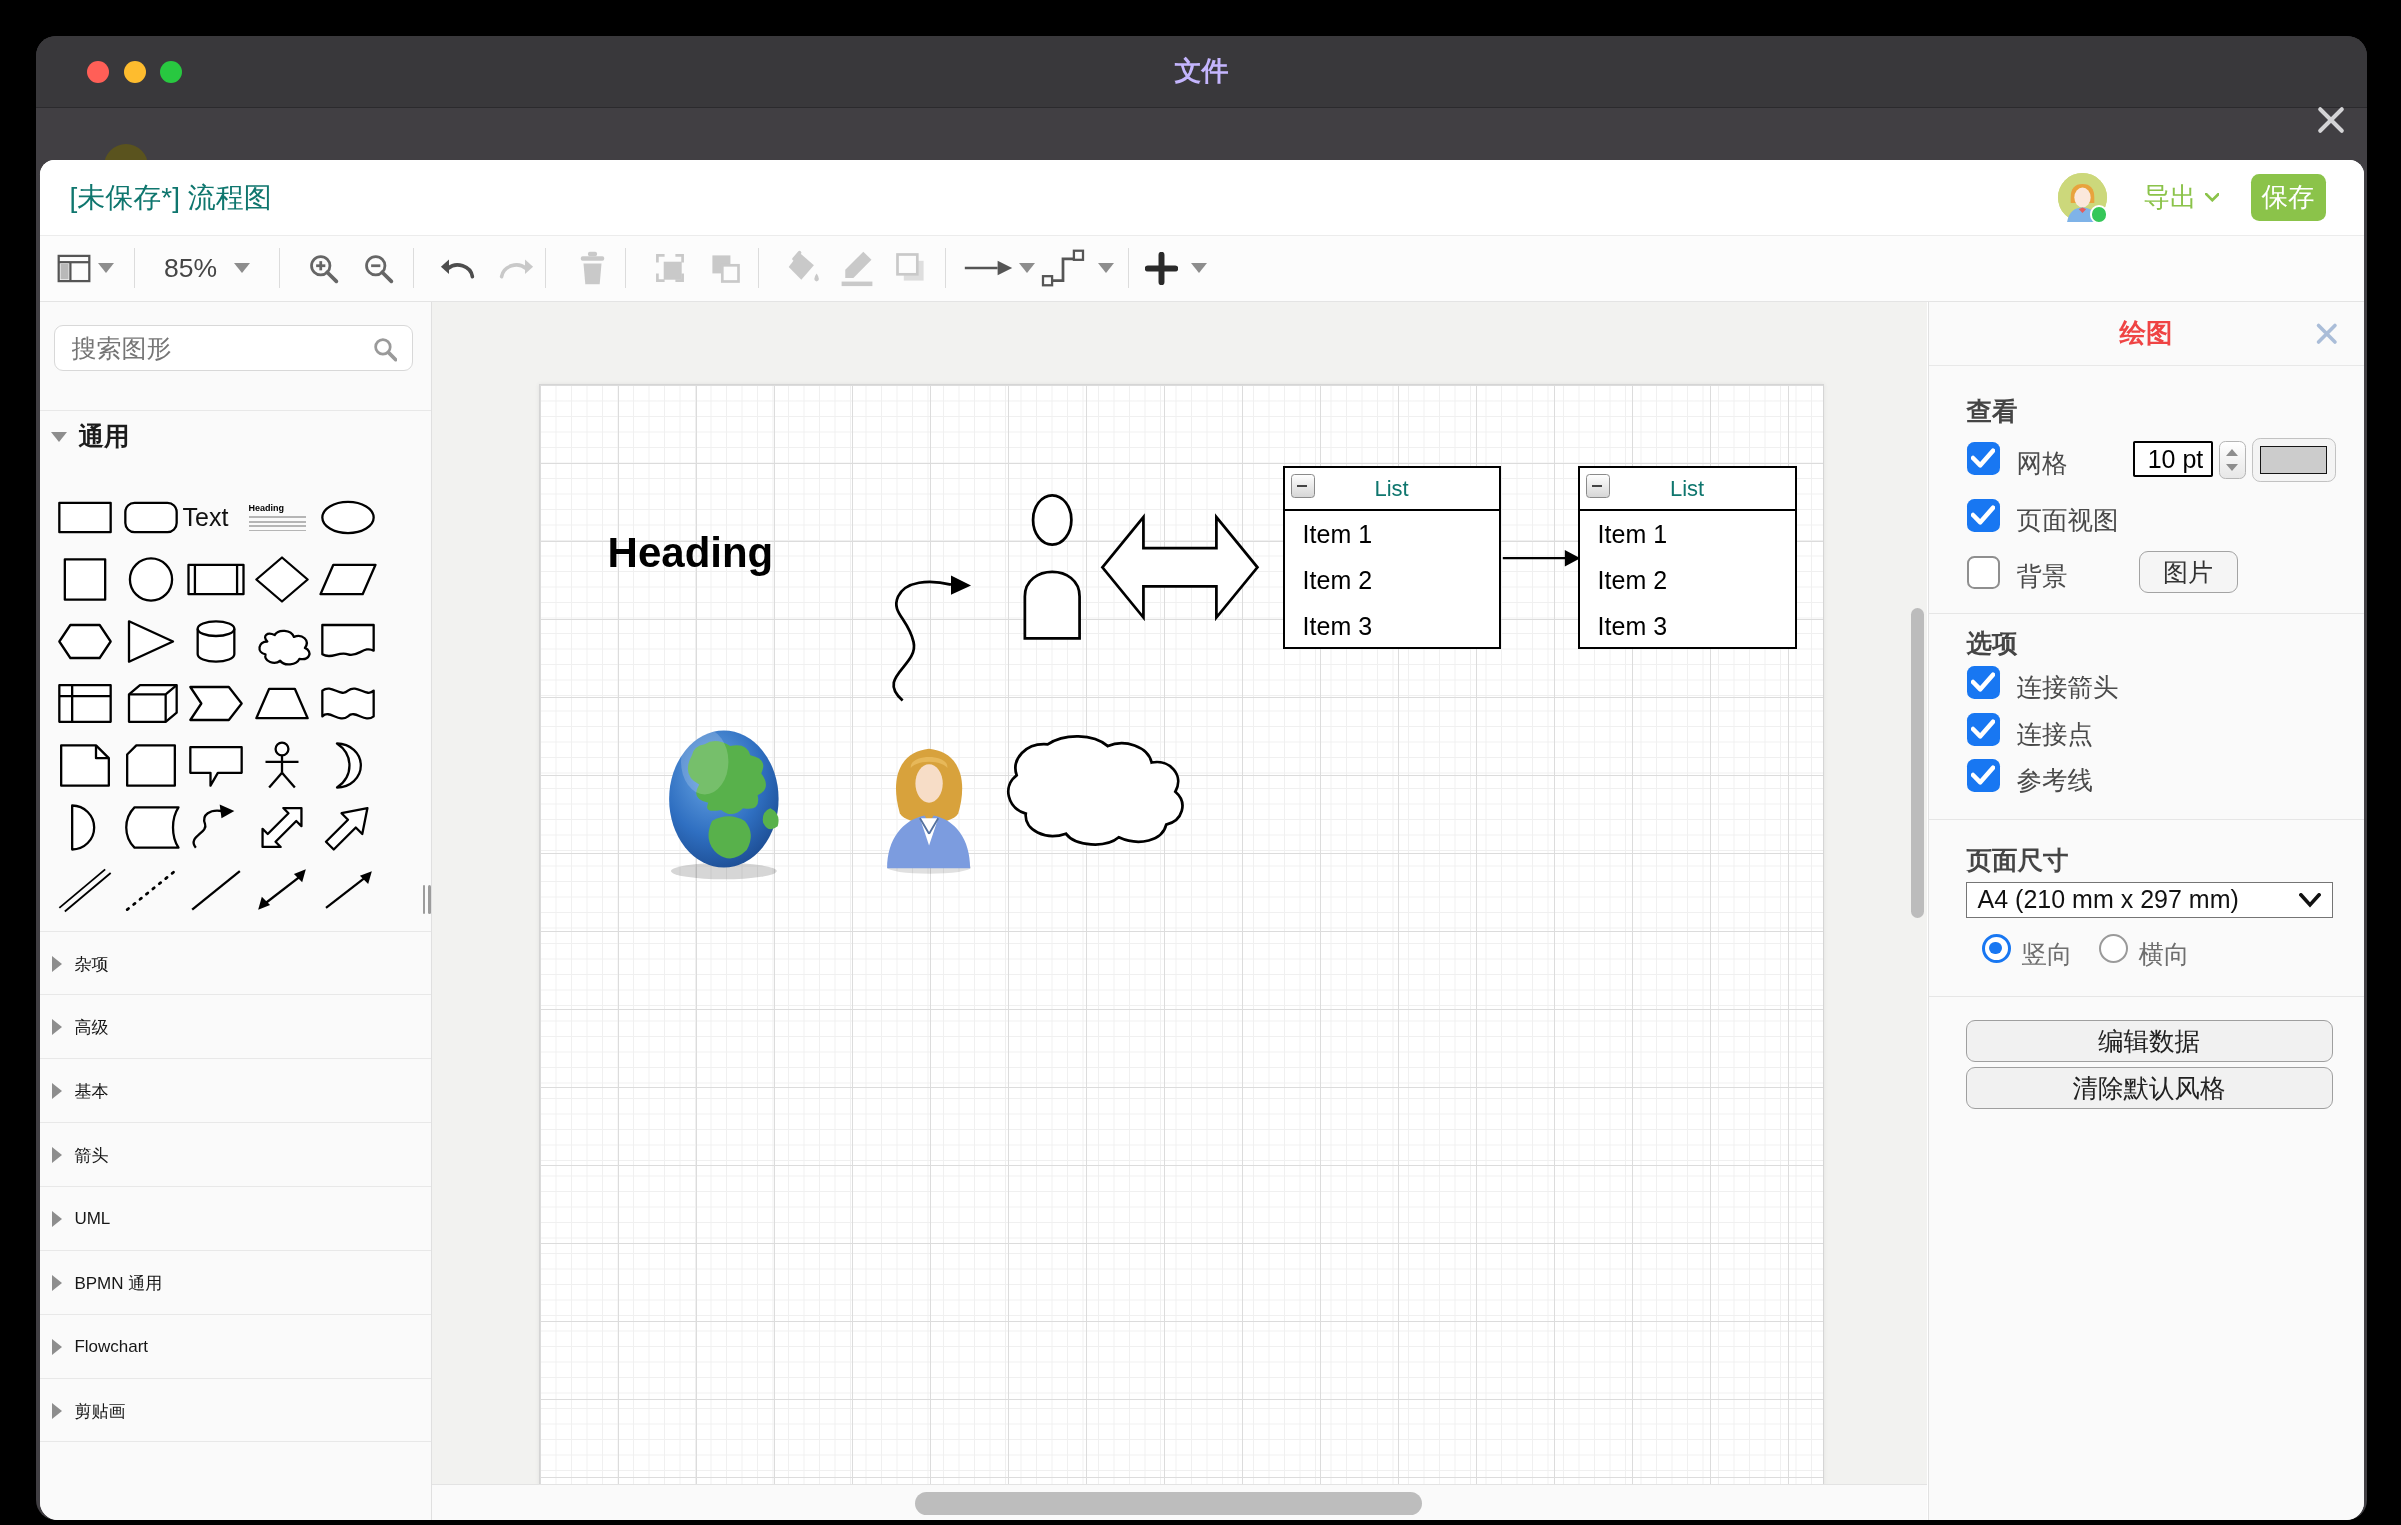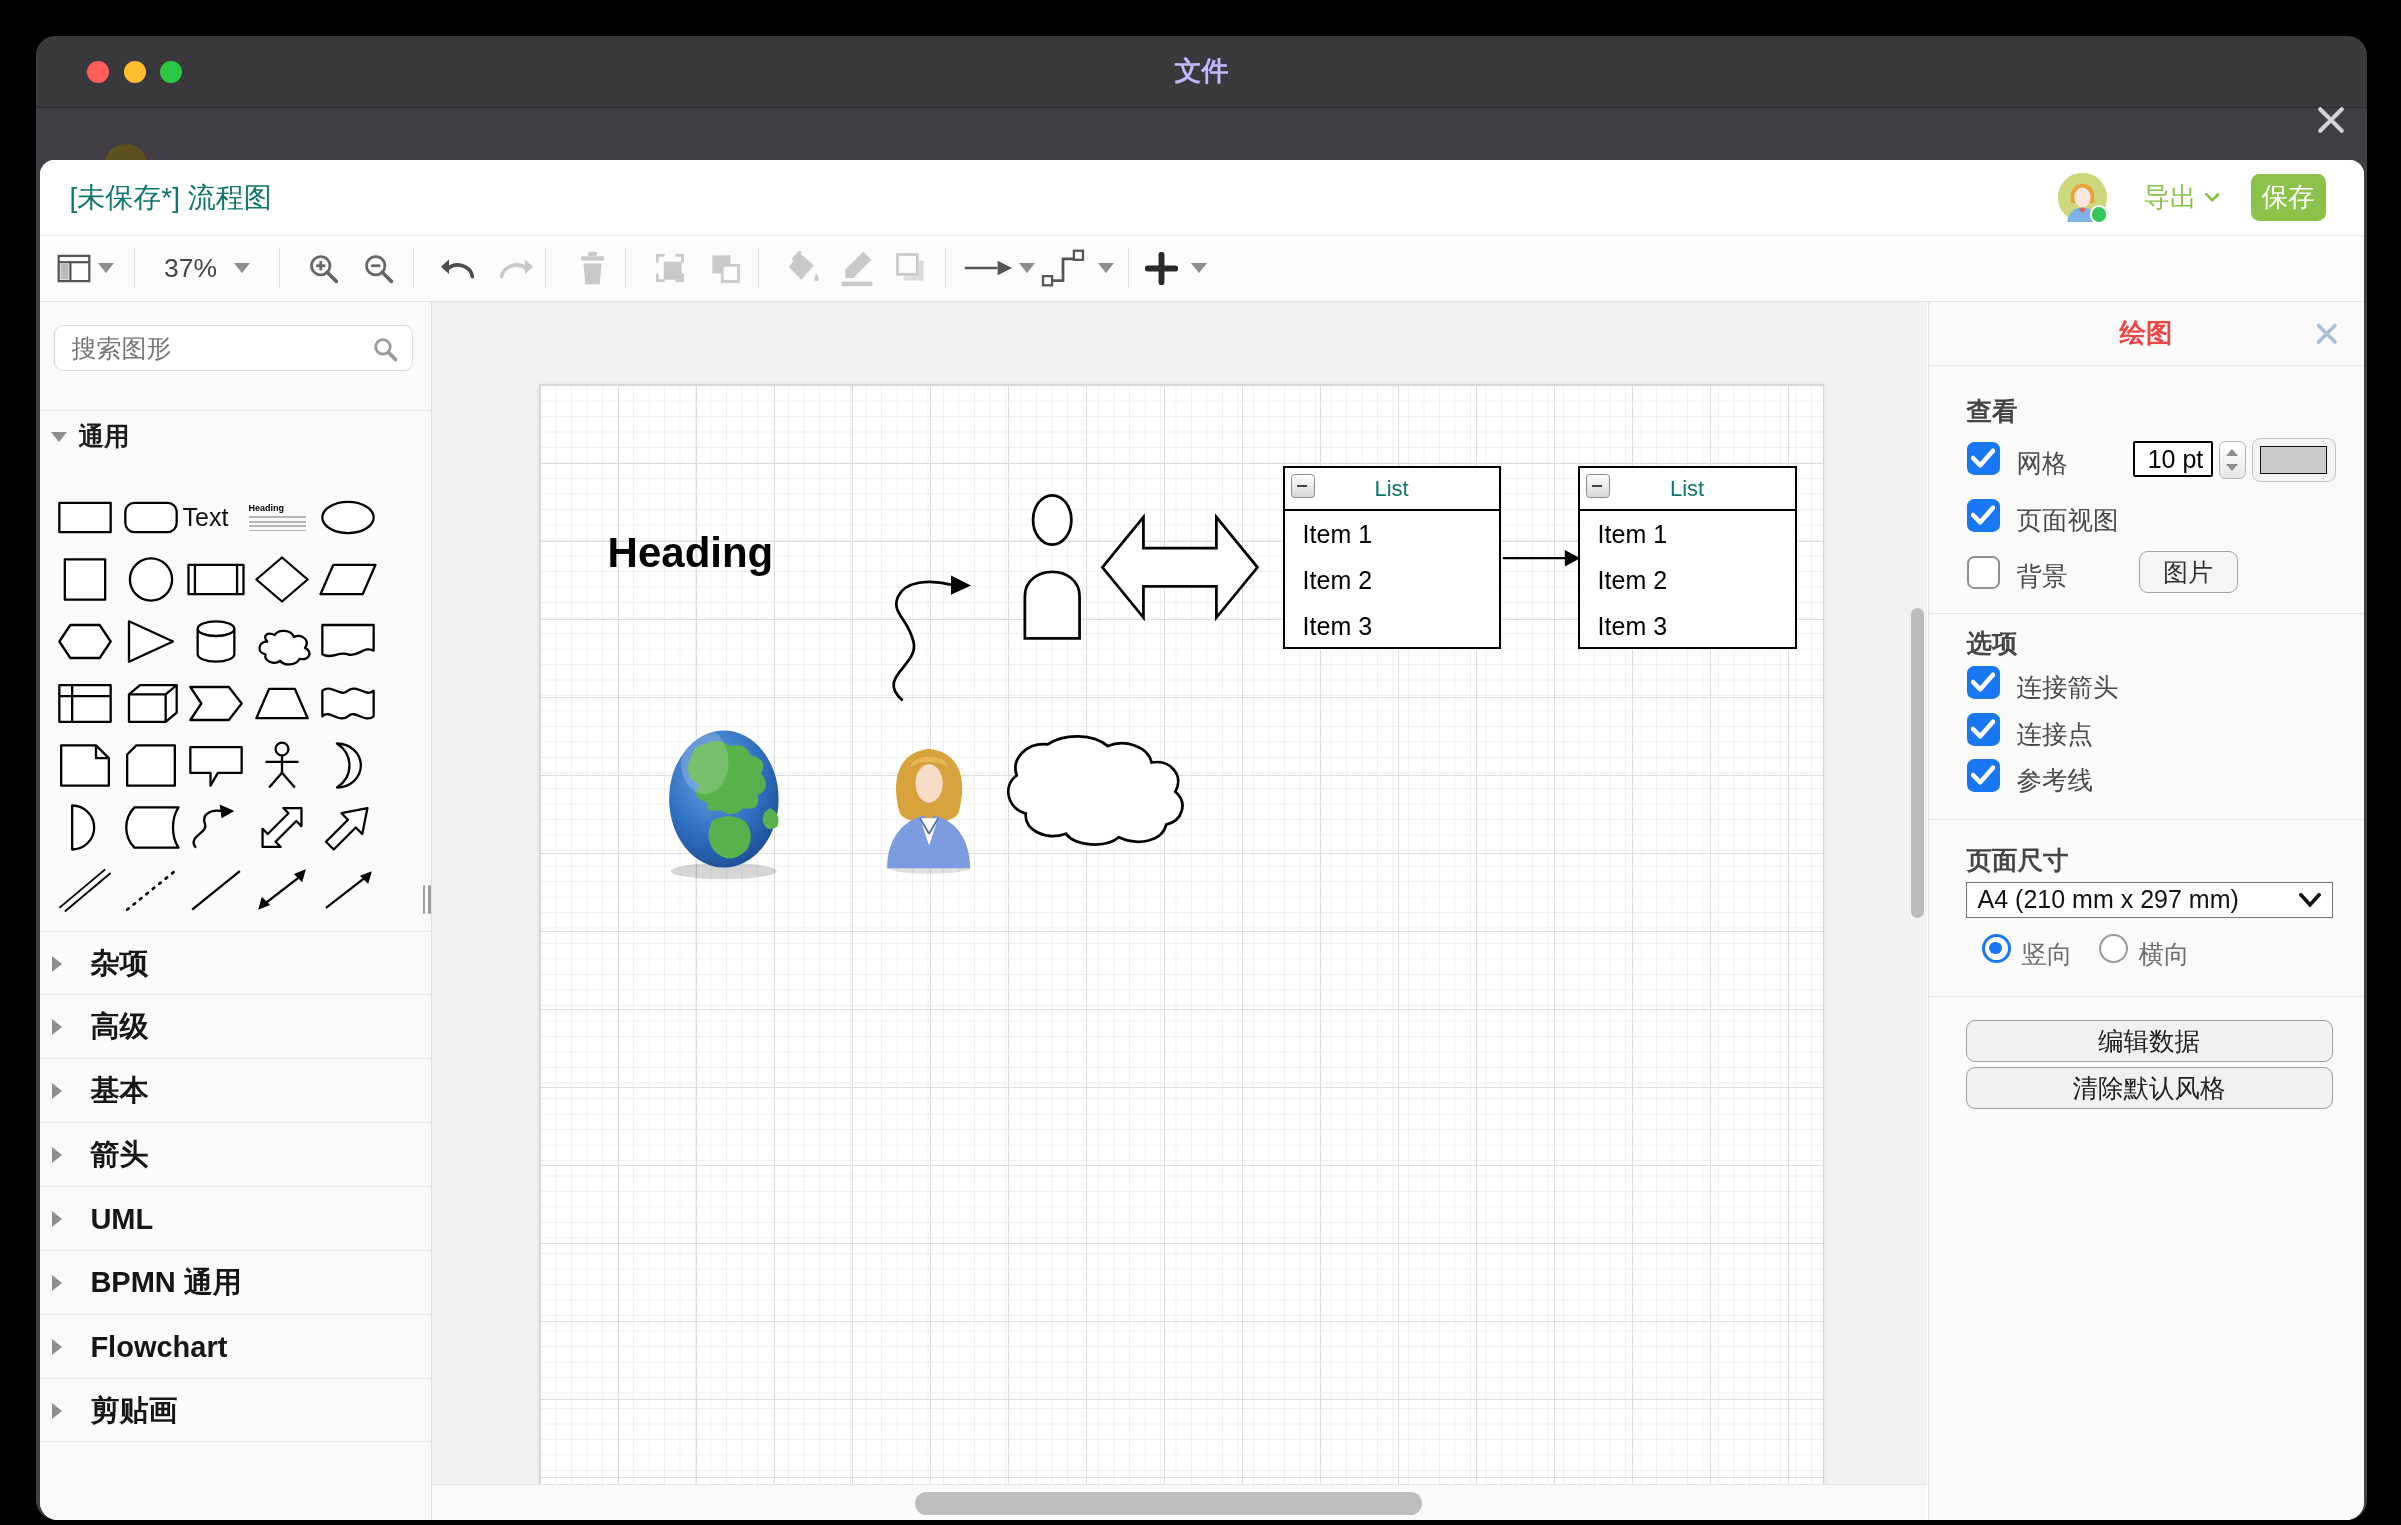--- a/index.html
+++ b/index.html
@@ -37,21 +37,21 @@
   .tri-dn{width:0;height:0;border-left:8.2px solid transparent;border-right:8.2px solid transparent;border-top:10px solid #8d8d8d;margin-left:11px}
   .tri-rt{width:0;height:0;border-top:8.2px solid transparent;border-bottom:8.2px solid transparent;border-left:10px solid #8d8d8d;margin-left:12.8px}
   .sec-title{font-size:25.5px;font-weight:700;color:#1c1c1c;margin-left:12px}
   .shape-cell{position:absolute;width:66px;height:58px;display:flex;align-items:center;cursor:grab}
   .shape-cell svg{stroke:#000;fill:#fff;stroke-width:2.5;stroke-linejoin:round}
   .txt-shape{font-size:25px;color:#111}
   .hd-shape{width:57px}
   .hd-shape b{display:block;font-size:9px;color:#000;line-height:11px}
   .hd-shape i{display:block;height:1.8px;background:#b5b5b5;margin-top:2.7px}
   .cat-row{position:absolute;left:0;width:100%;height:64px;border-top:0.9px solid #e8e8e8;display:flex;align-items:center;cursor:pointer;background:#fafafa}
-  .cat-label{font-size:29px;font-weight:700;color:#161616;margin-left:28px}
+  .cat-label{font-size:17px;font-weight:400;color:#161616;margin-left:12px}
   .cat-end{position:absolute;left:0;width:100%;height:0.9px;background:#e8e8e8;top:1140px}
   .resize-handle{position:absolute;left:383px;top:725px;width:9px;height:29px;z-index:6}
   .resize-handle i{position:absolute;top:0;bottom:0;width:2.7px;background:#9c9c9c;border-radius:1.8px}
   .resize-handle i:first-child{left:0}.resize-handle i:last-child{left:5.5px}
 
   
   .canvas{position:absolute;left:391px;top:141px;width:1496px;height:1183px;background:#f2f2f0;overflow:hidden}
   .page{position:absolute;left:108px;top:83px;width:1283px;height:1100px;background-color:#fff;border:0.9px solid #d5d5d5;box-shadow:0 0 4.6px rgba(0,0,0,.07);
     background-image:
       linear-gradient(to right,#dcdcdc 0.9px,transparent 0.9px),
@@ -147,21 +147,21 @@
             <line x1="3" y1="11" x2="37" y2="11" stroke="#555" stroke-width="2.5"></line>
             <line x1="16" y1="11" x2="16" y2="32" stroke="#555" stroke-width="2.5"></line>
             <rect x="5" y="13" width="9" height="17" fill="#b9b9b9" stroke="none"></rect>
           </svg>
       </span>
       <span class="ti" style="left:57px;width:18px">
           <i class="caret"></i>
         </span>
       <i class="tsep" style="left:94px"></i>
       <span class="ti" style="left:117px;width:68px">
-          <span class="zoom-label">37%</span>
+          <span class="zoom-label">85%</span>
         </span>
       <span class="ti" style="left:193px;width:18px">
           <i class="caret"></i>
         </span>
       <i class="tsep" style="left:239px"></i>
       <span class="ti" style="left:266px;width:36px">
         <svg width="35" height="35" viewBox="0 0 38 38">
             <circle cx="16" cy="16" r="10" fill="none" stroke="#666" stroke-width="3"></circle>
             <line x1="23" y1="23" x2="33" y2="33" stroke="#666" stroke-width="4" stroke-linecap="round"></line>
             <line x1="11" y1="16" x2="21" y2="16" stroke="#666" stroke-width="3"></line>

